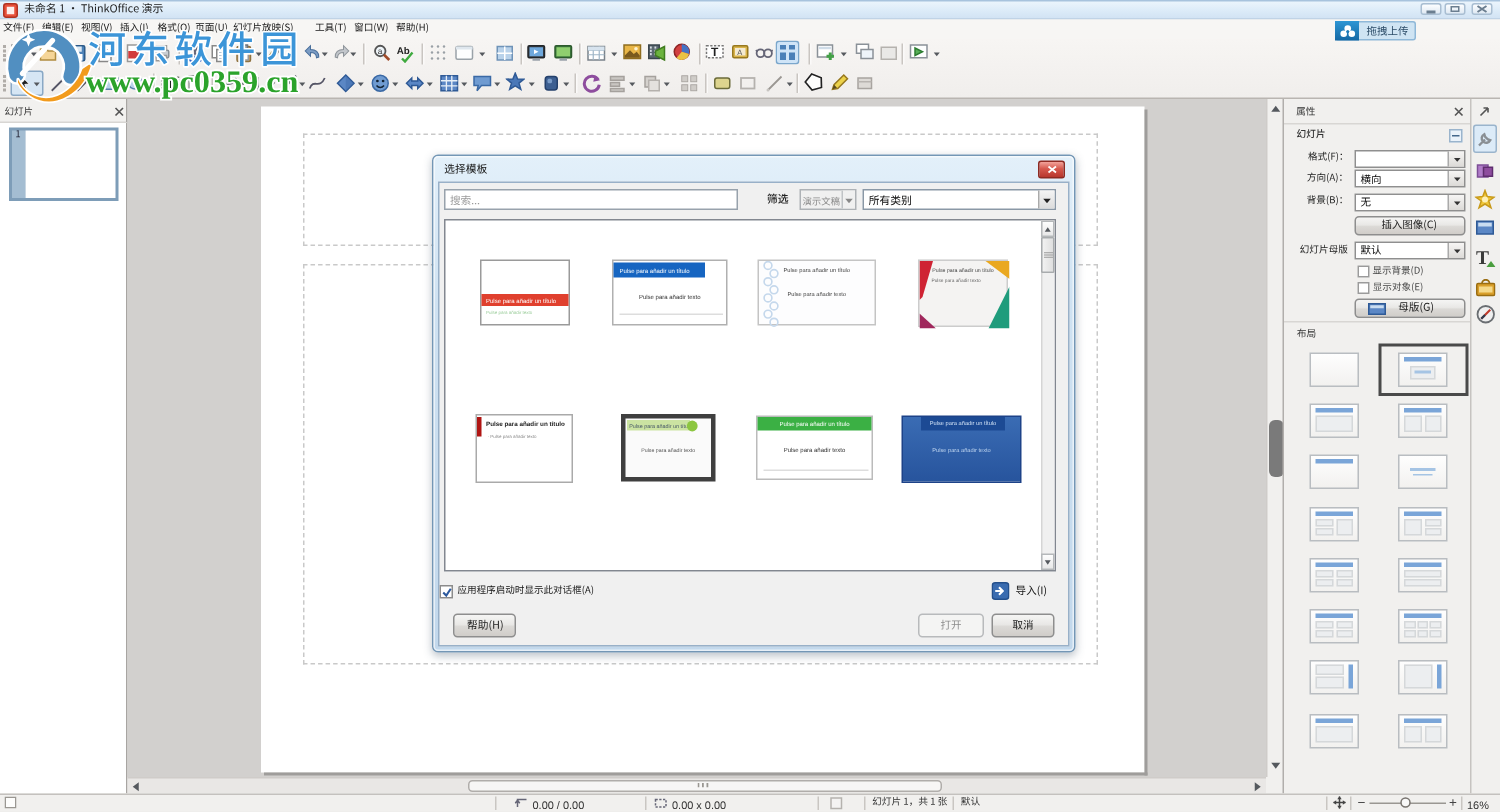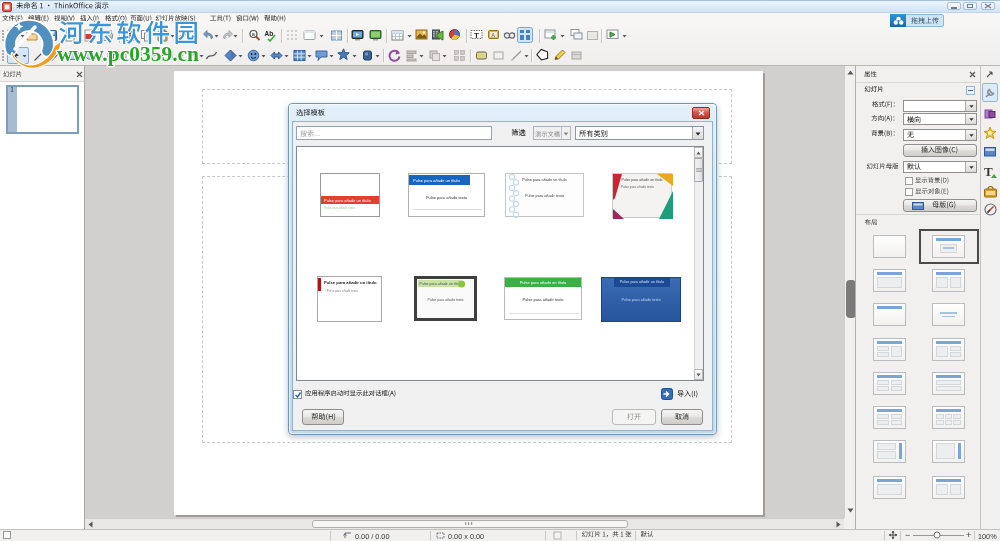--- a/index.html
+++ b/index.html
@@ -839,21 +839,21 @@
       <path d="M5 1 V9 M1 5 H9" stroke="#444"></path>
     </svg>
     <div style="position:absolute;left:900px;top:531px;width:1px;height:9px;background:#c9c6c2"></div>
     <div class="ab" style="left:905px;top:530px;font-size:9px;color:#444">−</div>
     <div style="position:absolute;left:913px;top:534.5px;width:51px;height:1px;background:#9a9792"></div>
     <svg style="position:absolute;left:933px;top:531px;" width="8" height="8" viewBox="0 0 8 8">
       <circle cx="4" cy="4" r="3" fill="#f8f8f7" stroke="#77736e"></circle>
     </svg>
     <div class="ab" style="left:966px;top:529.5px;font-size:9px;color:#444">+</div>
     <div style="position:absolute;left:974px;top:531px;width:1px;height:9px;background:#c9c6c2"></div>
-    <div class="ab" style="left:978px;top:531.5px;font-size:7.3px;color:#333">100%</div>
+    <div class="ab" style="left:978px;top:531.5px;font-size:7.3px;color:#333">16%</div>
     <div class="ab" style="left:288px;top:103px;width:429px;height:332px;background:linear-gradient(#e3f0fa,#cfe2f2 30%,#c2d8ec);border:1px solid #7396b5;border-radius:4px;box-shadow:0 2px 6px rgba(60,80,100,0.35)"></div>
     <div class="ab" style="left:289px;top:104px;width:427px;height:330px;border:1px solid rgba(255,255,255,0.6);border-radius:3px"></div>
     <svg style="position:absolute;left:295.0px;top:108.0px;overflow:visible" width="31" height="11" viewBox="-1 -7.19 30.80 11.00">
       <g fill="#1a1a1a">
         <path transform="matrix(0.00720,0,0,-0.00720,0.00,0)" d="M320 490H951V423H320ZM436 701H909V636H436ZM603 836H678V460H603ZM446 810 518 795Q497 720 463 651Q428 582 390 534Q383 540 371 547Q359 555 347 562Q335 570 326 574Q367 618 398 681Q429 744 446 810ZM679 456H753V191Q753 173 758 168Q763 163 782 163Q785 163 796 163Q807 163 820 163Q833 163 845 163Q856 163 861 163Q873 163 880 171Q886 179 889 204Q892 229 893 282Q900 276 912 269Q923 263 936 259Q949 255 959 252Q955 188 947 154Q938 120 919 106Q901 93 869 93Q864 93 850 93Q836 93 820 93Q804 93 790 93Q777 93 771 93Q734 93 714 102Q694 110 686 132Q679 153 679 191ZM504 454H579Q573 388 560 332Q546 276 520 229Q494 183 450 146Q407 110 339 83Q335 93 327 104Q319 116 310 126Q301 137 293 144Q354 166 393 196Q432 226 454 265Q477 304 488 351Q498 399 504 454ZM61 765 118 806Q148 783 179 754Q209 726 236 697Q262 668 278 644L216 597Q202 622 176 652Q151 682 120 711Q90 741 61 765ZM251 456V71H179V386H56V456ZM245 101Q268 101 290 85Q311 69 349 46Q396 18 459 11Q522 3 601 3Q658 3 724 5Q790 8 853 11Q917 15 966 20Q962 11 958 -3Q953 -18 949 -32Q946 -47 945 -58Q915 -60 872 -62Q829 -63 780 -65Q731 -66 684 -67Q637 -68 600 -68Q513 -68 449 -58Q384 -48 335 -19Q306 -1 283 16Q260 34 243 34Q225 34 201 18Q177 3 151 -23Q124 -49 95 -80L45 -15Q80 17 115 44Q150 70 183 86Q217 101 245 101Z"></path>
         <path transform="matrix(0.00720,0,0,-0.00720,7.20,0)" d="M36 315Q96 332 182 358Q267 384 356 412L366 343Q285 316 203 290Q121 263 55 242ZM46 639H369V569H46ZM177 839H250V12Q250 -19 242 -36Q235 -53 216 -62Q198 -71 167 -74Q136 -76 88 -76Q86 -62 80 -41Q74 -20 66 -5Q98 -6 125 -6Q151 -6 160 -6Q177 -5 177 12ZM396 787H853V719H396ZM838 787H851L864 790L909 765Q873 691 817 630Q762 570 692 522Q623 474 547 438Q470 403 393 380Q387 394 376 412Q364 430 353 441Q427 459 500 491Q573 522 639 565Q704 607 756 660Q807 713 838 775ZM510 756Q552 678 621 616Q690 553 780 509Q870 465 974 442Q967 435 958 424Q949 412 941 401Q933 389 928 379Q823 407 732 457Q640 506 569 576Q498 646 452 734ZM417 324H885V256H417ZM366 153H957V85H366ZM620 412H695V-82H620Z"></path>
         <path transform="matrix(0.00720,0,0,-0.00720,14.40,0)" d="M360 757H945V693H360ZM340 206H943V142H340ZM507 840H578V618H507ZM732 840H805V618H732ZM472 417V345H820V417ZM472 542V472H820V542ZM402 599H893V289H402ZM607 298H680Q672 225 655 165Q637 105 602 58Q567 11 506 -23Q446 -58 352 -80Q347 -67 335 -49Q323 -31 312 -20Q399 -2 453 27Q508 56 539 95Q570 135 585 186Q600 236 607 298ZM697 185Q729 107 798 55Q867 3 966 -18Q959 -25 950 -36Q940 -47 933 -58Q925 -70 920 -80Q813 -51 741 12Q669 76 634 171ZM50 647H350V577H50ZM175 840H247V-79H175ZM180 602 226 586Q216 526 199 461Q183 396 163 333Q143 271 120 217Q97 163 72 124Q68 135 61 148Q54 162 46 175Q39 188 32 197Q55 230 78 278Q100 325 120 380Q140 435 155 492Q170 549 180 602ZM243 541Q252 529 269 502Q287 474 306 441Q326 409 343 381Q359 353 366 340L318 286Q311 306 296 337Q281 369 264 403Q247 437 231 466Q215 495 206 512Z"></path>
         <path transform="matrix(0.00720,0,0,-0.00720,21.60,0)" d="M58 647H387V577H58ZM197 840H267V-79H197ZM197 602 236 585Q225 524 207 459Q190 394 168 332Q146 269 121 216Q96 162 71 125Q67 135 60 148Q54 162 46 175Q39 188 32 197Q58 229 83 276Q107 323 129 378Q151 433 169 491Q186 548 197 602ZM263 551Q271 541 289 515Q306 490 326 459Q345 429 362 404Q379 378 385 366L339 309Q332 327 318 357Q303 387 287 419Q270 451 255 478Q240 506 230 522ZM428 746H501V501Q501 438 496 363Q491 287 478 208Q464 129 438 54Q411 -20 368 -82Q361 -76 350 -67Q338 -59 327 -51Q315 -44 306 -40Q348 19 372 89Q397 158 409 231Q421 303 424 373Q428 443 428 502ZM463 544H864V476H463ZM838 544H851L864 547L911 533Q883 370 822 250Q762 130 676 49Q591 -32 486 -80Q481 -71 473 -59Q465 -48 457 -37Q448 -26 440 -19Q536 21 617 96Q698 171 756 280Q813 389 838 530ZM592 501Q620 382 670 278Q719 175 793 98Q867 22 967 -18Q958 -25 949 -36Q939 -48 930 -60Q921 -71 915 -82Q812 -35 736 48Q661 132 610 244Q560 355 528 488ZM879 821 929 761Q885 743 827 730Q769 716 705 707Q640 697 575 691Q509 685 449 682Q447 695 441 714Q435 733 428 746Q487 749 550 756Q613 762 675 771Q736 781 788 793Q841 805 879 821Z"></path>
       </g>
     </svg>

